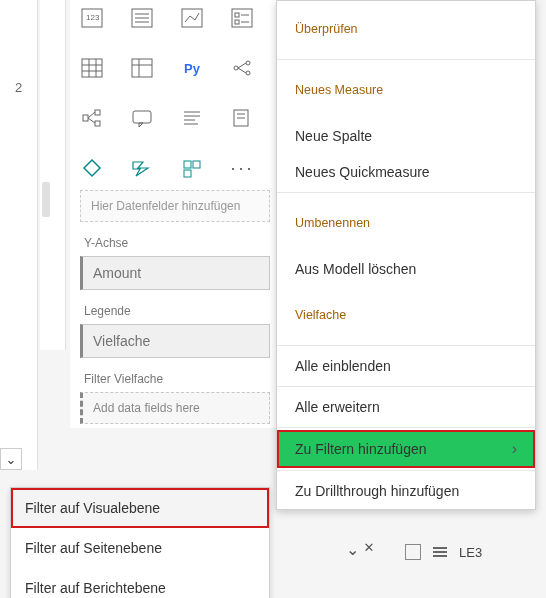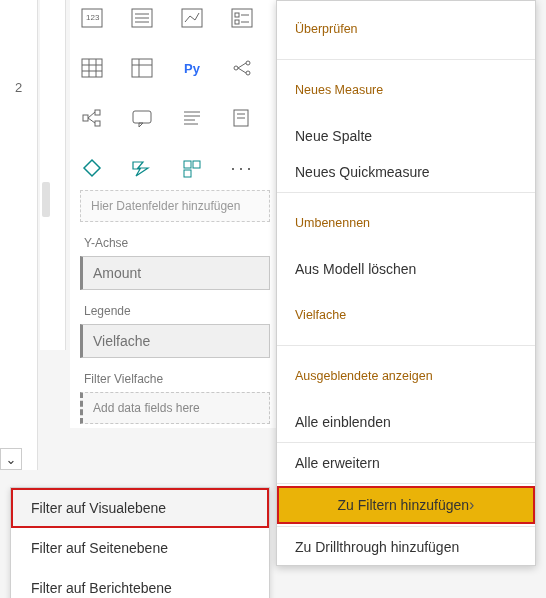--- a/index.html
+++ b/index.html
@@ -105,21 +105,21 @@
     
     .filter-menu {
       position: absolute;
       left: 10px; top: 487px;
       width: 260px;
       background: #fff;
       border: 1px solid #d0d0d0;
       box-shadow: 0 2px 6px rgba(0,0,0,0.15);
     }
     .filter-menu .item {
-      padding: 12px 20px;
+      padding: 12px 14px;
       font-size: 14px;
       color: #333;
       cursor: pointer;
     }
     .filter-menu .item.highlighted {
       outline: 2px solid #d11a1a;
       outline-offset: -2px;
       background: #f4f4f4;
     }
 
@@ -146,24 +146,23 @@
       font-size: 12.5px;
       color: #a16207;
       padding: 21px 18px;
     }
     .context-menu .sep {
       height: 1px;
       background: #e6e6e6;
       margin: 2px 0;
     }
     .context-menu .item.highlighted {
-      background: #eab308;
+      background: #22c55e;
       outline: 2px solid #d11a1a;
       outline-offset: -2px;
-      justify-content: center;
     }
     .chev-right {
       font-size: 16px;
       color: #555;
     }
 
     
     .bottom-right {
       position: absolute;
       left: 405px; top: 544px;
@@ -339,21 +338,20 @@
   <div class="item small">Überprüfen</div>
   <div class="sep"></div>
   <div class="item small">Neues Measure</div>
   <div class="item">Neue Spalte</div>
   <div class="item">Neues Quickmeasure</div>
   <div class="sep"></div>
   <div class="item small">Umbenennen</div>
   <div class="item">Aus Modell löschen</div>
   <div class="item small">Vielfache</div>
   <div class="sep"></div>
-  <div class="item small">Ausgeblendete anzeigen</div>
   <div class="item">Alle einblenden</div>
   <div class="sep"></div>
   <div class="item">Alle erweitern</div>
   <div class="sep"></div>
   <div class="item highlighted">
     <span>Zu Filtern hinzufügen</span>
     <span class="chev-right">›</span>
   </div>
   <div class="sep"></div>
   <div class="item">Zu Drillthrough hinzufügen</div>

